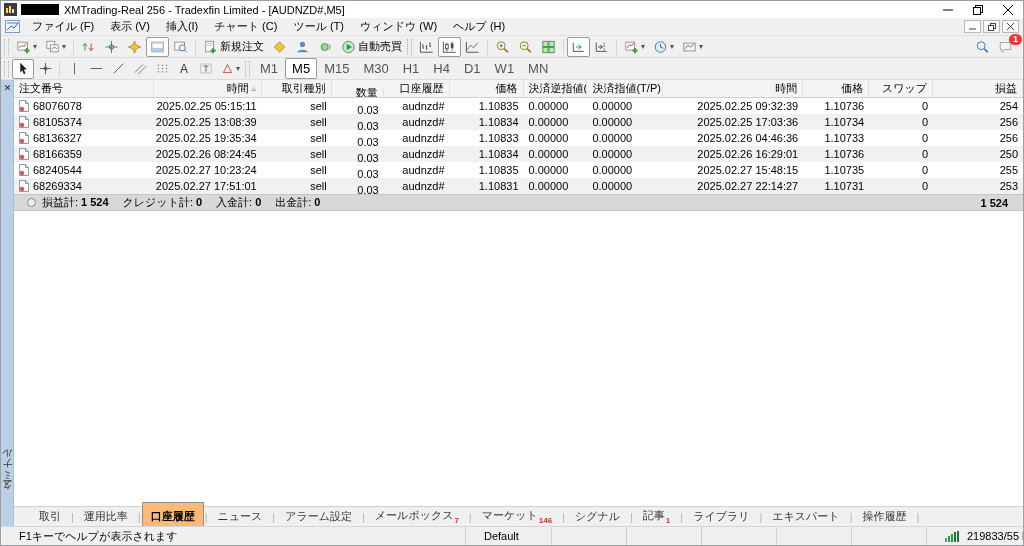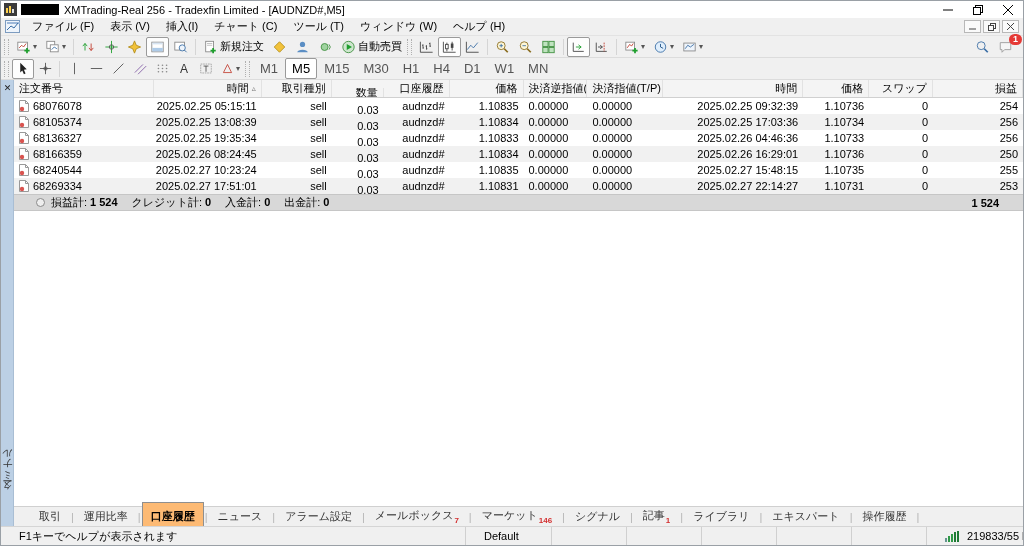--- a/index.html
+++ b/index.html
@@ -62,21 +62,21 @@
   .row { display:flex; height:16px; background:#fff; cursor:default; }
   .row.alt { background:#f1f1f1; }
   .cell { display:flex; align-items:center; padding:0 5px; overflow:hidden; white-space:nowrap; }
   .cell.r { justify-content:flex-end; } .cell.l { justify-content:flex-start; }
   .order-ico { width:10px; height:12px; margin-right:4px; flex:none; }
 
   .c0{width:140px;} .c1{width:108px;} .c2{width:70px;} .c3{width:52px;margin-top:8px;} .c4{width:66px;} .c5{width:74px;}
   .c6{width:64px;} .c7{width:76px;} .c8{width:140px;} .c9{width:66px;} .c10{width:64px;} .c11{width:90px;}
 
   .summary-row { display:flex; align-items:center; height:17px; background:#d8d8d8;
-    border-top:1px solid #c6c6c6; border-bottom:1px solid #c6c6c6; padding:0 22px; flex:none; }
+    border-top:1px solid #c6c6c6; border-bottom:1px solid #c6c6c6; padding:0 13px; flex:none; }
   .sum-ico { width:9px; height:9px; border:1px solid #8a8a8a; border-radius:50%; background:#eee; margin-right:6px; flex:none; }
   .sum-item { margin-right:14px; white-space:nowrap; }
   .sum-item b { font-weight:bold; margin-left:3px; }
   .sum-total { margin-left:auto; font-weight:bold; padding-right:2px; }
 
   .panel-empty { flex:1; background:#fff; }
 
   .panel-tabs { height:20px; background:#f0f0f0; border-top:1px solid #d0d0d0; display:flex;
     align-items:center; padding-left:16px; flex:none; }
   .ptab { padding:6px 8px; color:#333; border:1px solid transparent; white-space:nowrap; cursor:default; }

